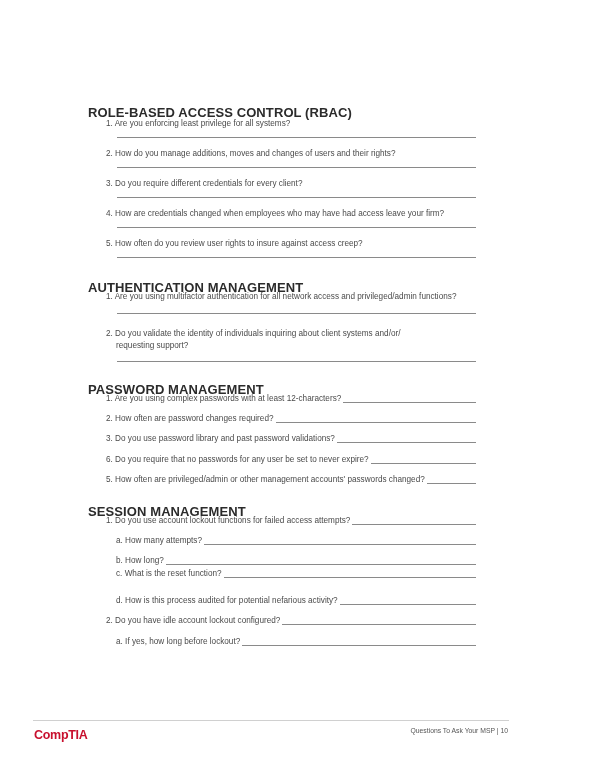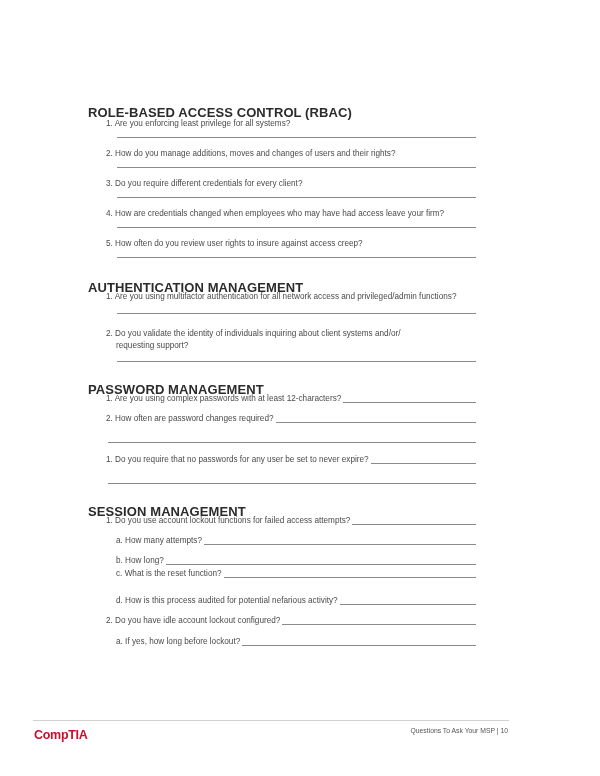--- a/index.html
+++ b/index.html
@@ -39,27 +39,29 @@
 <div class="sec-title" style="top:382px">PASSWORD MANAGEMENT</div>
 <div class="inline" style="left:106px;top:394px;width:370px">
     <span>1. Are you using complex passwords with at least 12-characters?</span>
     <span class="fill"></span>
   </div>
 <div class="inline" style="left:106px;top:414px;width:370px">
     <span>2. How often are password changes required?</span>
     <span class="fill"></span>
   </div>
 <div class="inline" style="left:106px;top:434px;width:370px">
+    <span>3. Do you use password library and past password validations?</span>
     <span class="fill"></span>
   </div>
 <div class="inline" style="left:106px;top:455px;width:370px">
-    <span>1. Do you require that no passwords for any user be set to never expire?</span>
+    <span>6. Do you require that no passwords for any user be set to never expire?</span>
     <span class="fill"></span>
   </div>
 <div class="inline" style="left:106px;top:475px;width:370px">
+    <span>5. How often are privileged/admin or other management accounts' passwords changed?</span>
     <span class="fill"></span>
   </div>
 
 <div class="sec-title" style="top:504px">SESSION MANAGEMENT</div>
 <div class="inline" style="left:106px;top:516px;width:370px">
     <span>1. Do you use account lockout functions for failed access attempts?</span>
     <span class="fill"></span>
   </div>
 <div class="inline" style="left:116px;top:536px;width:360px">
     <span>a. How many attempts?</span>

